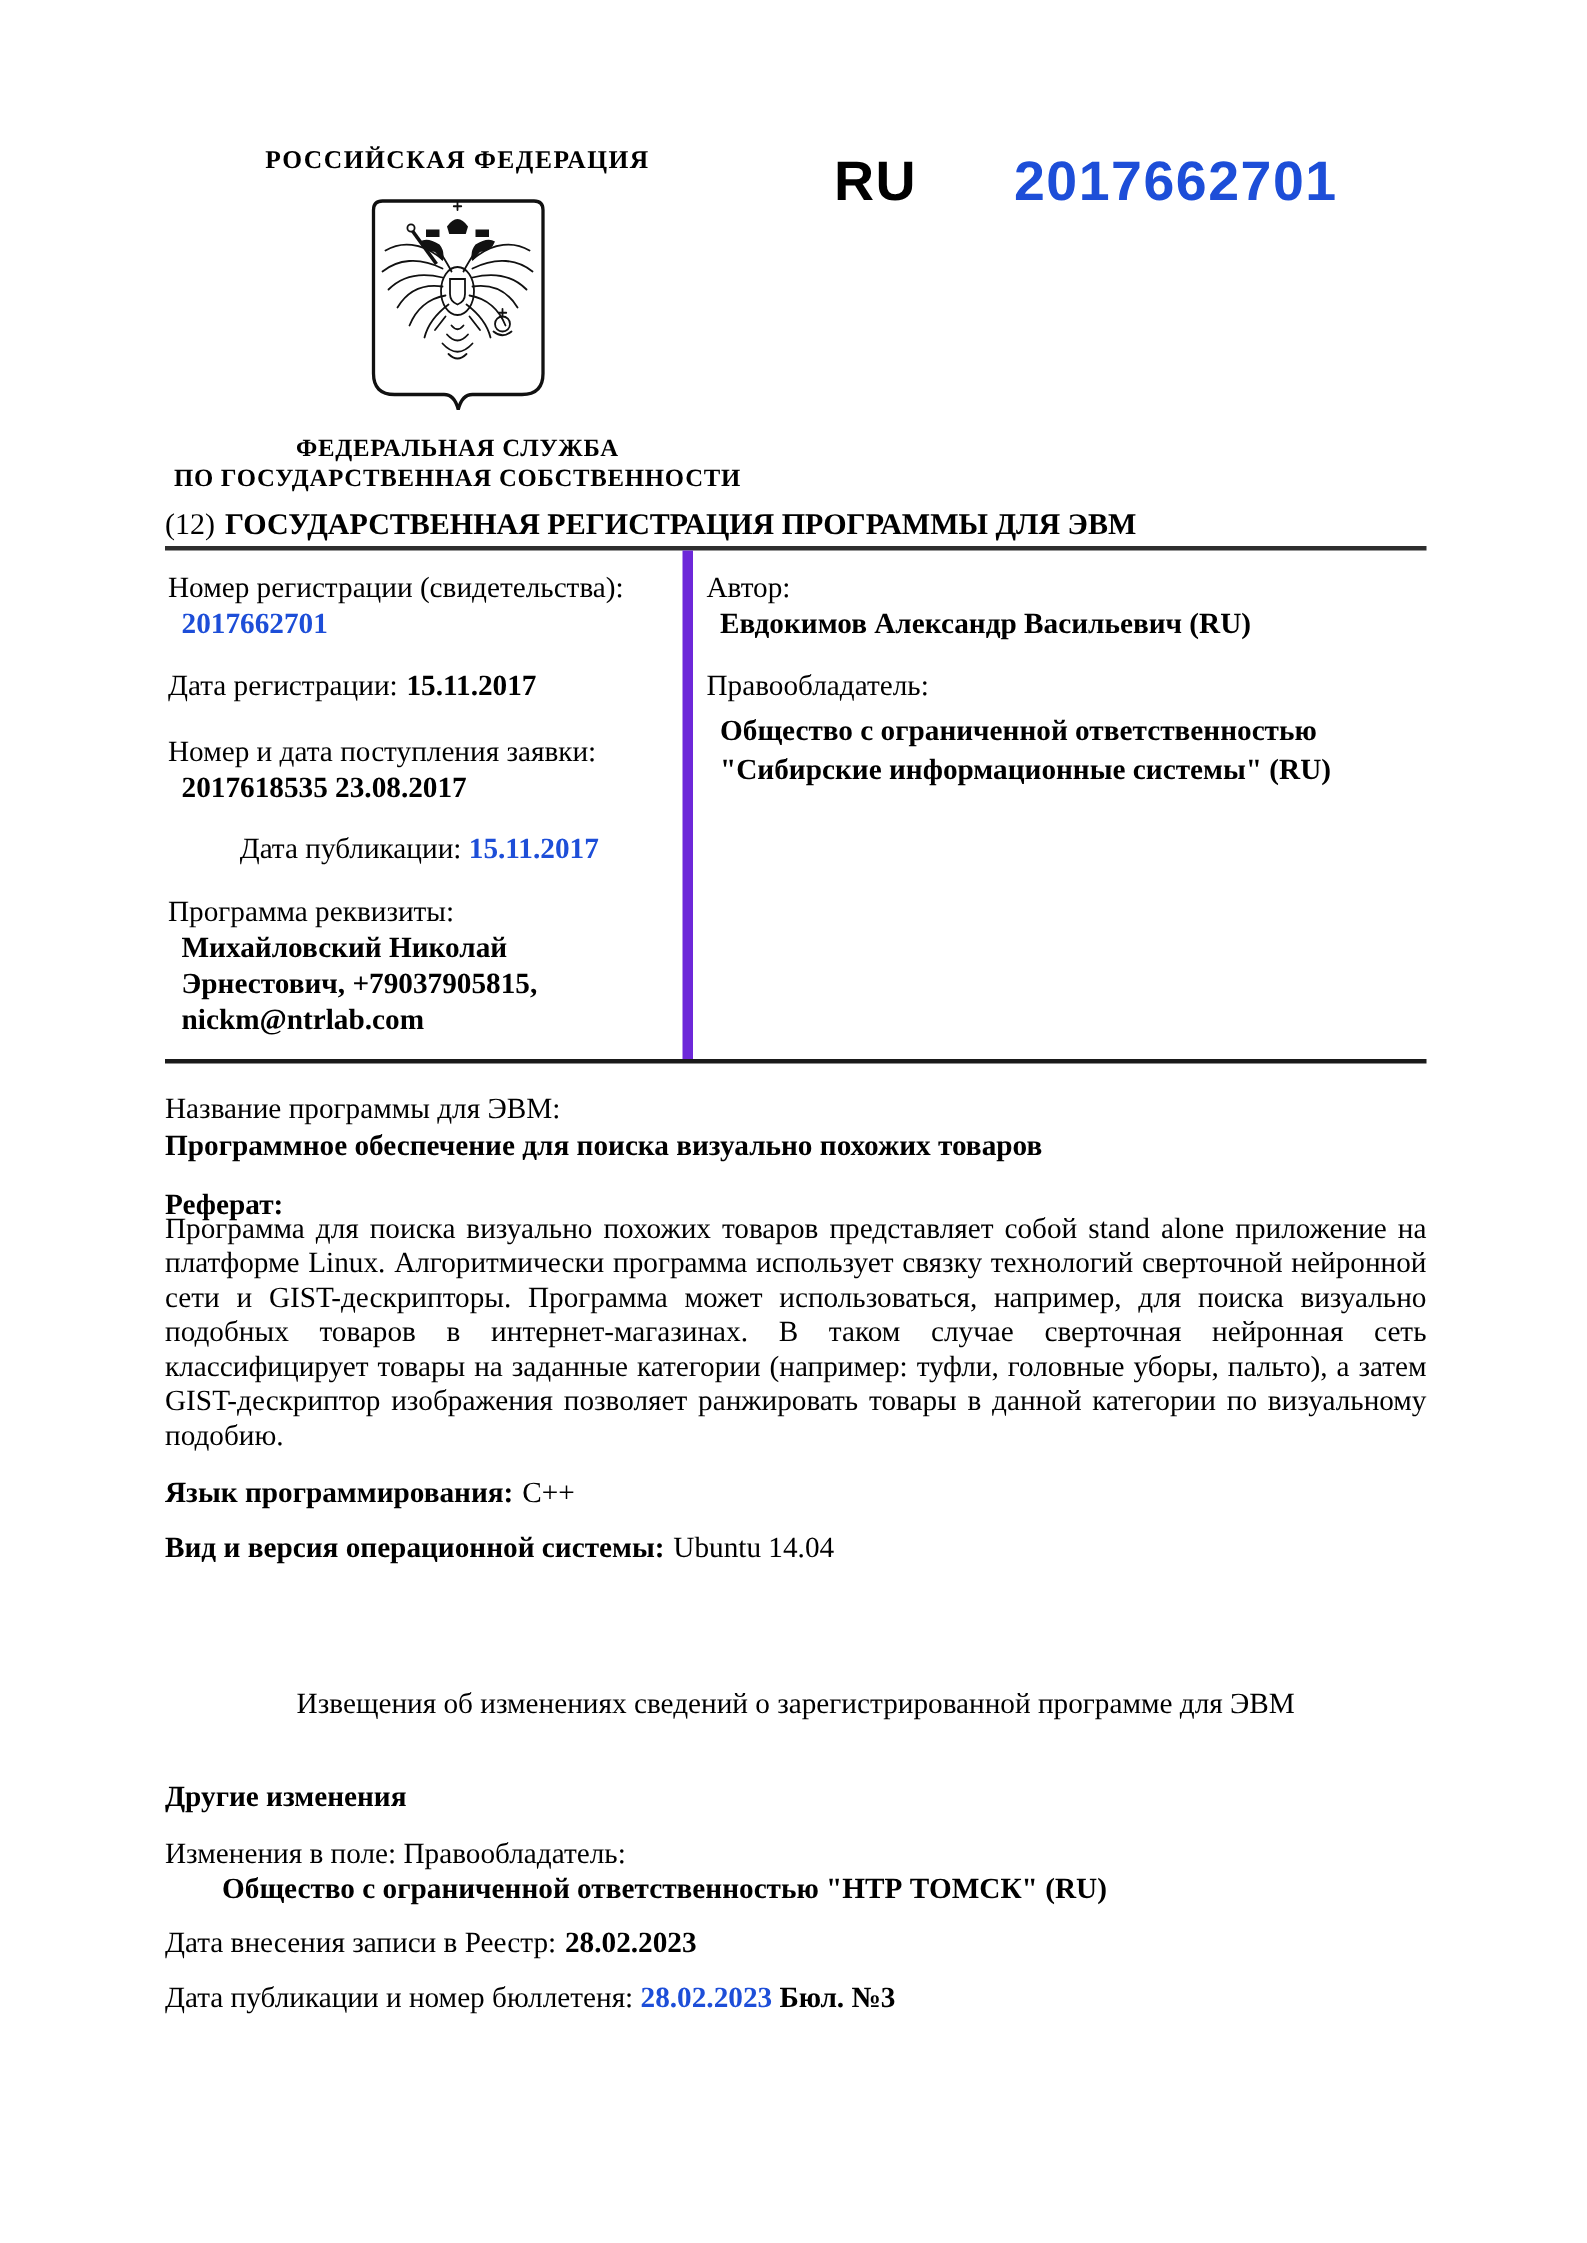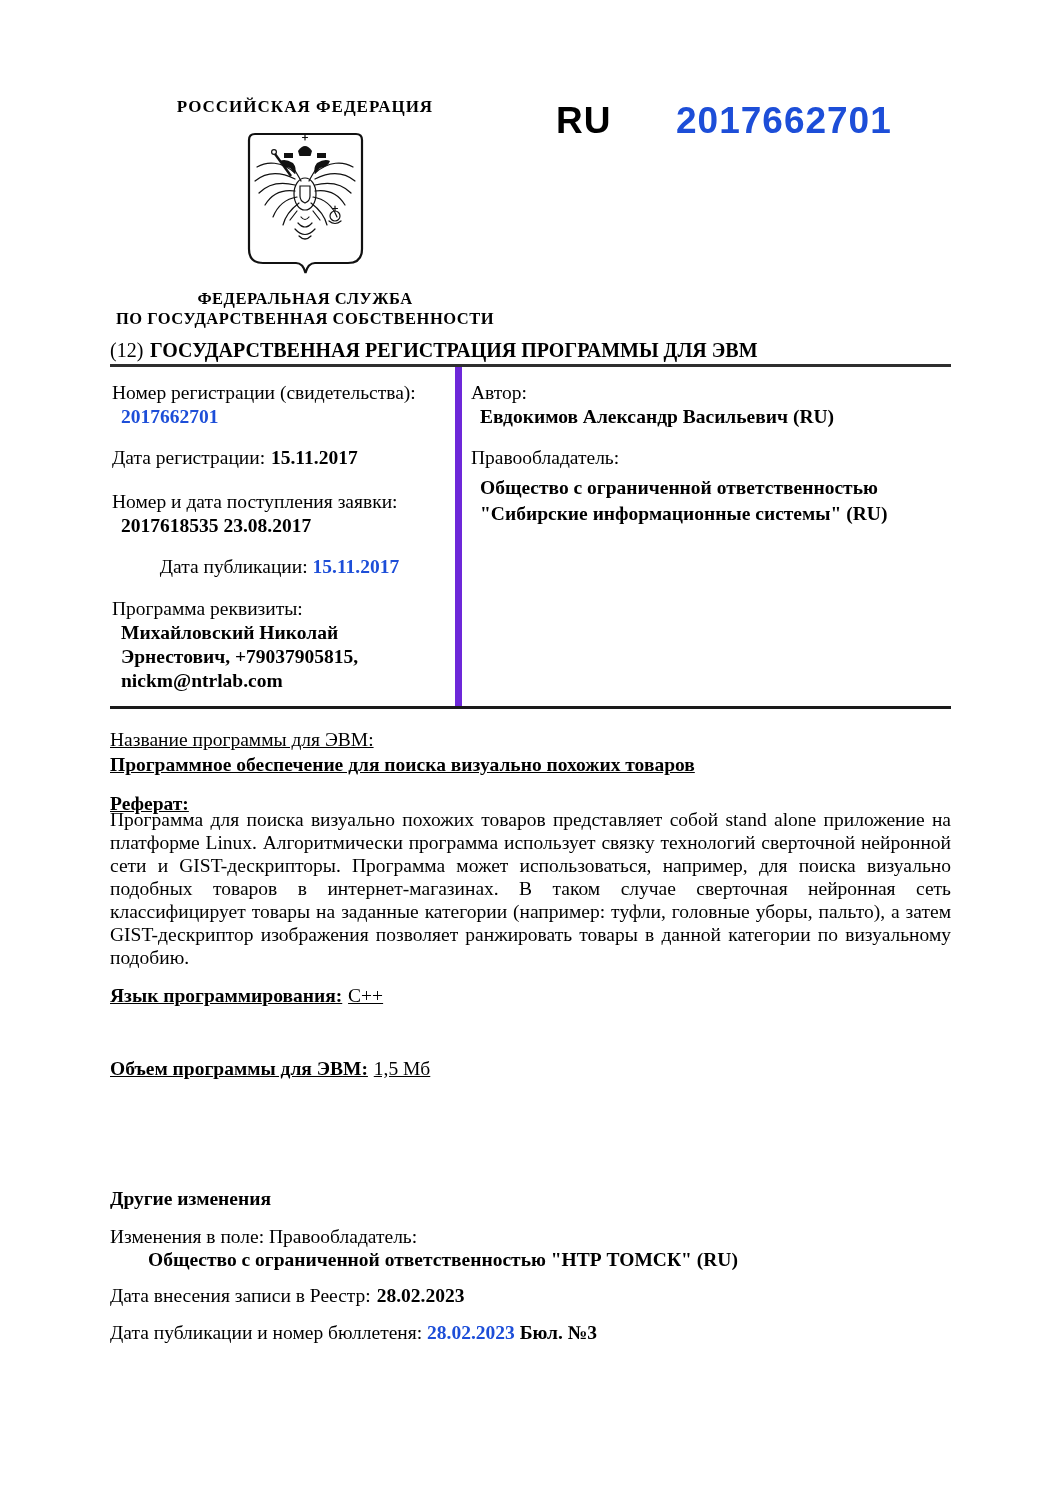--- a/index.html
+++ b/index.html
@@ -33,21 +33,21 @@
                 display:flex; font-size:19.5px; }
   .col-left  { width:345px; padding:14px 8px 0 2px; }
   .col-right { flex:1; border-left:7px solid #6d28d9; padding:14px 0 0 9px; }
   .tbl-block { margin-bottom:17px; }
   .tbl-block .line { line-height:24px; }
   .indent { padding-left:9px; }
   .bold { font-weight:bold; }
   .sp { margin-left:0.3em; }
 
   
-  .prog-line { left:110px; width:841px; line-height:25px; font-size:19.5px;text-decoration:underline; }
+  .prog-line { left:110px; width:841px; line-height:25px; font-size:19.5px; }
   .abstract { left:110px; top:808px; width:841px; font-size:19.5px;
               line-height:23px; text-align:justify; text-align-last:left; }
 
   
   .notice-heading { left:110px; top:1124px; width:841px; text-align:center;
                     font-size:19.5px; line-height:25px; }
   .notice-line { left:110px; width:841px; line-height:25px; font-size:19.5px; }
   .holder-new { left:148px; width:800px; }
 
   svg .ln { stroke:#111; fill:none; stroke-width:1.2; stroke-linecap:round; }
@@ -169,24 +169,25 @@
 
   <div class="abs prog-line" style="top:727px;">Название программы для ЭВМ:</div>
   <div class="abs prog-line bold" style="top:752px;">Программное обеспечение для поиска визуально похожих товаров</div>
 
   <div class="abs prog-line bold" style="top:791px;">Реферат:</div>
   <p class="abs abstract">Программа для поиска визуально похожих товаров представляет собой stand alone приложение на платформе Linux. Алгоритмически программа использует связку технологий сверточной нейронной сети и GIST-дескрипторы. Программа может использоваться, например, для поиска визуально подобных товаров в интернет-магазинах. В таком случае сверточная нейронная сеть классифицирует товары на заданные категории (например: туфли, головные уборы, пальто), а затем GIST-дескриптор изображения позволяет ранжировать товары в данной категории по визуальному подобию.</p>
 
   <div class="abs prog-line" style="top:983px;">
     <span class="bold">Язык программирования:</span><span class="sp">C++</span>
   </div>
-  <div class="abs prog-line" style="top:1056px;">
-    <span class="bold">Объем программы для ЭВМ:</span><span class="sp">1,5 Мб</span>
-  </div>
-
+  <div class="abs prog-line" style="top:1020px;">
+    <span class="bold">Вид и версия операционной системы:</span><span class="sp">Ubuntu 14.04</span>
+  </div>
+
+  <div class="abs notice-heading">Извещения об изменениях сведений о зарегистрированной программе для ЭВМ</div>
 
   <div class="abs notice-line bold" style="top:1186px;">Другие изменения</div>
 
   <div class="abs notice-line" style="top:1224px;">Изменения в поле: Правообладатель:</div>
 
   <div class="abs notice-line bold holder-new" style="top:1247px;">Общество с ограниченной ответственностью "НТР ТОМСК" (RU)</div>
 
   <div class="abs notice-line" style="top:1283px;">
     <span>Дата внесения записи в Реестр:</span><span class="bold sp">28.02.2023</span>
   </div>

